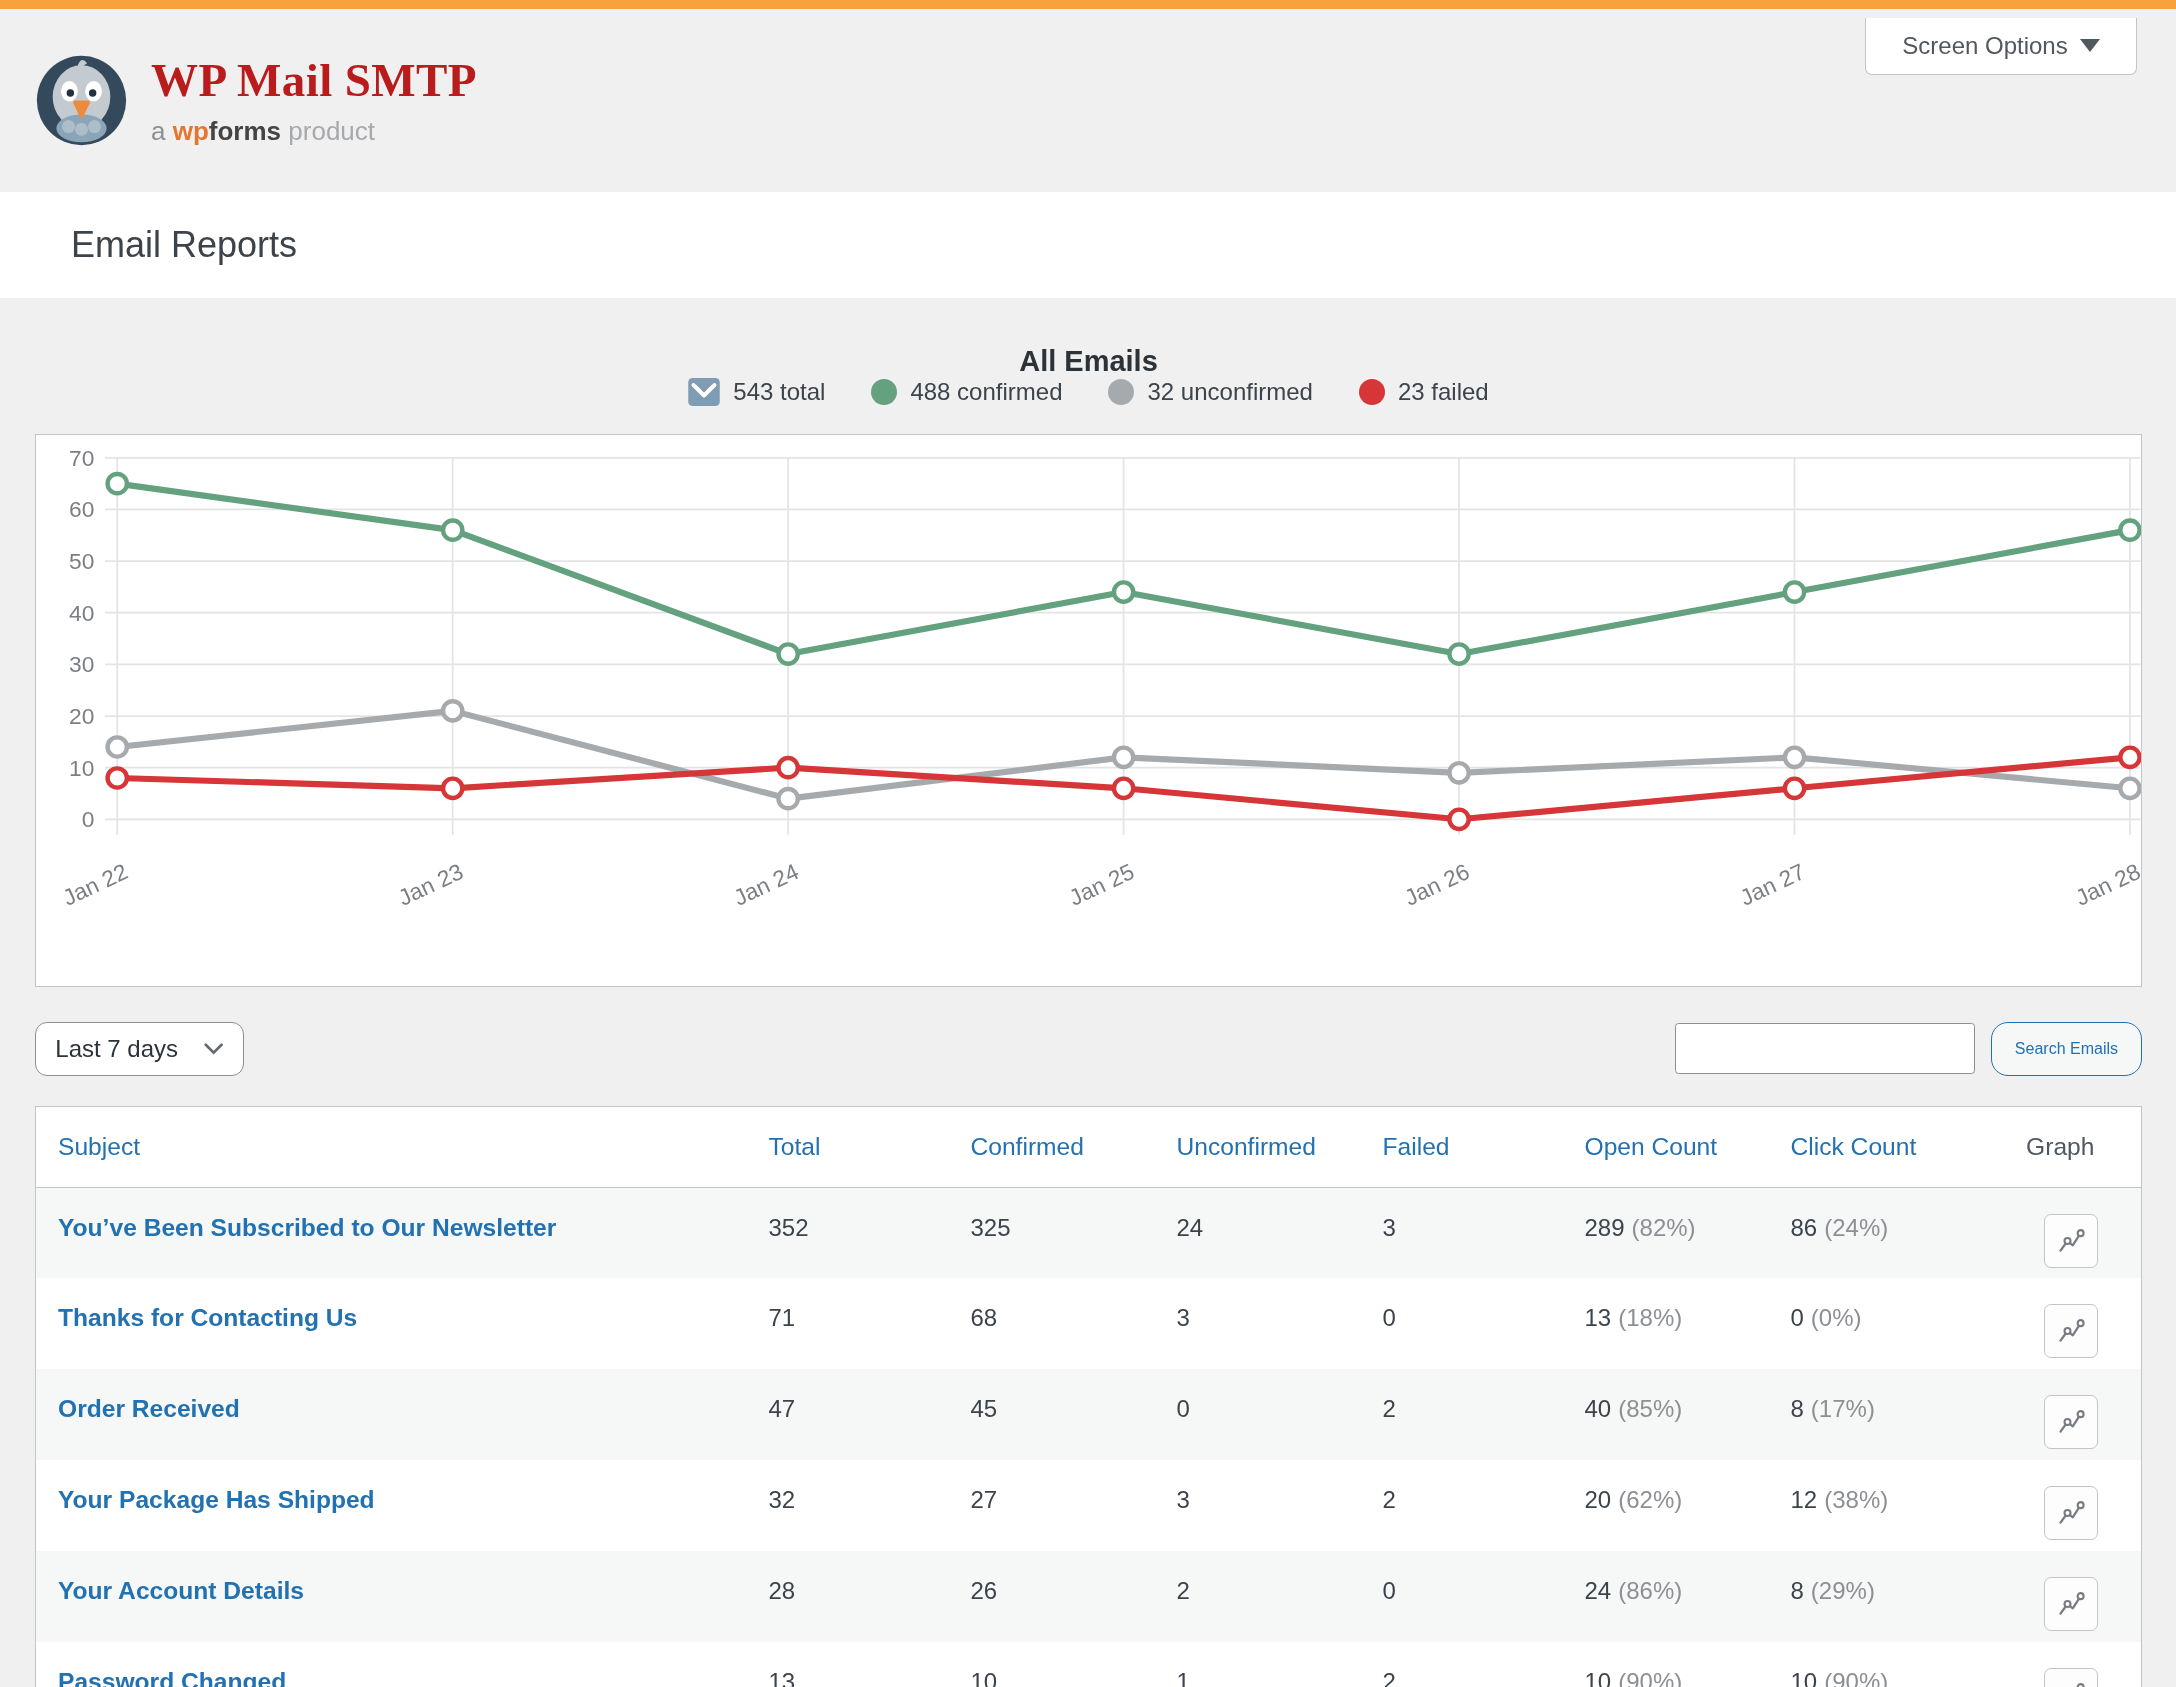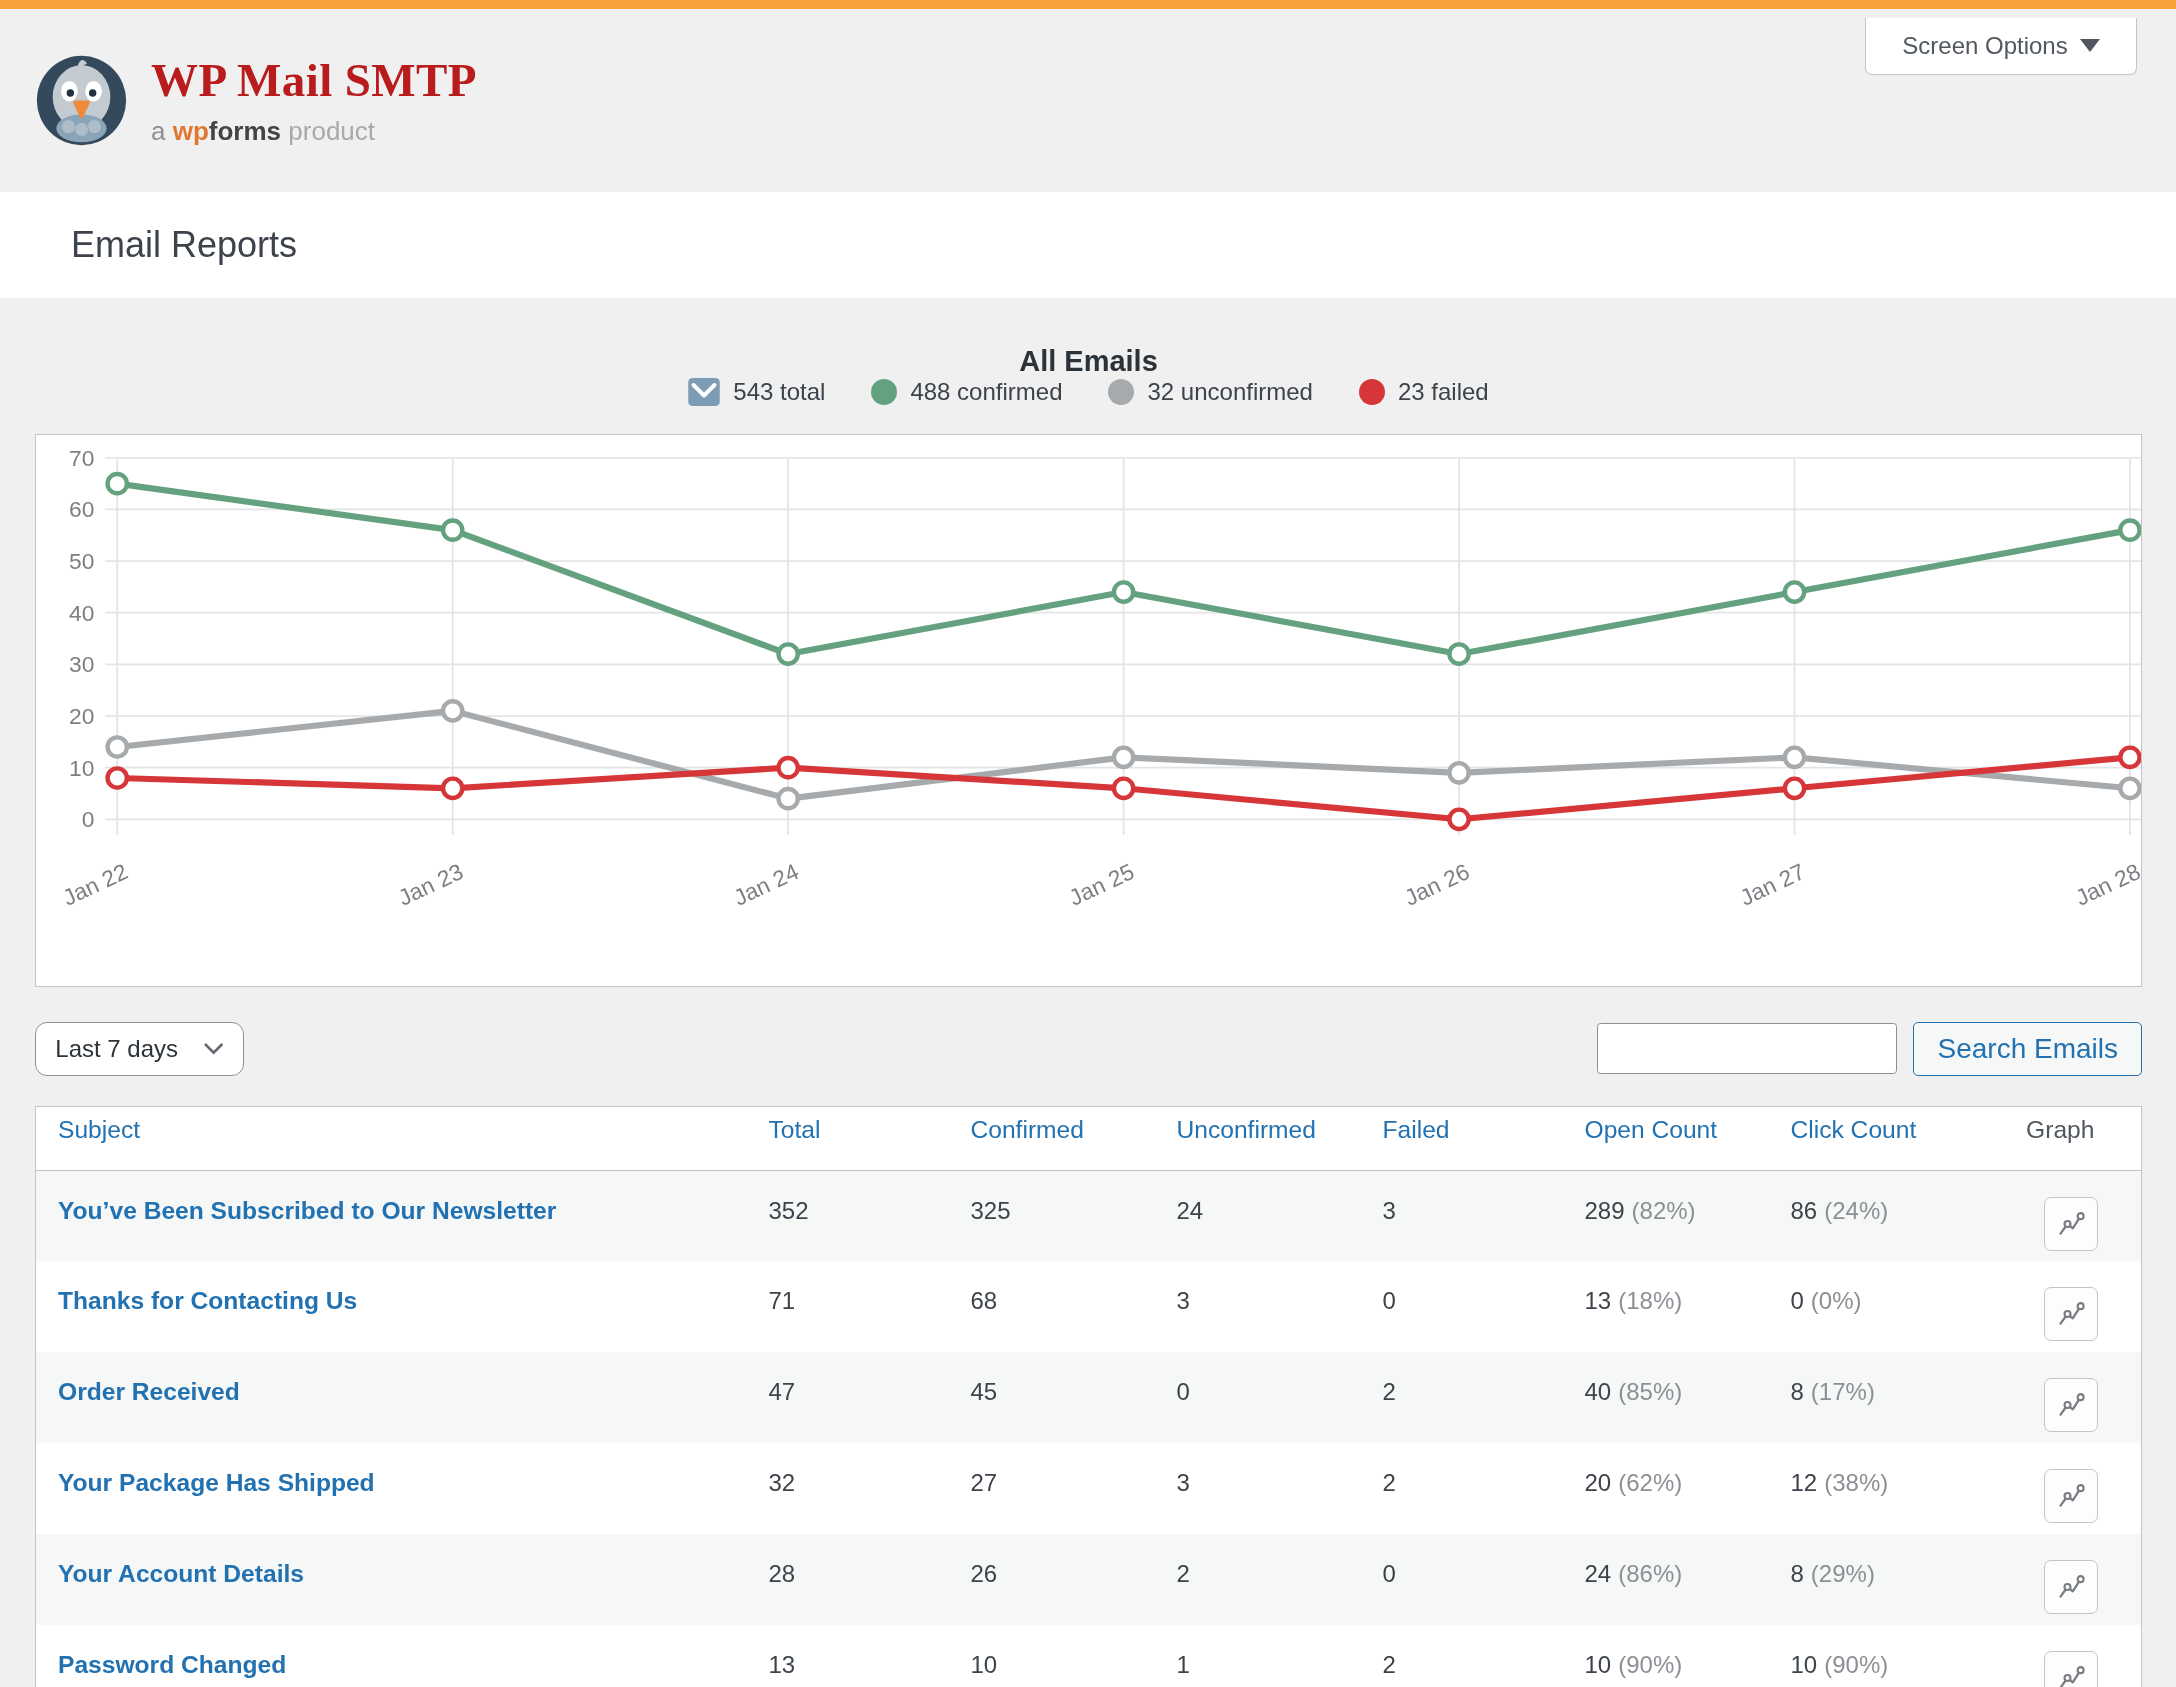--- a/index.html
+++ b/index.html
@@ -71,34 +71,34 @@
     font-size: 24px; color: #2c3338; cursor: pointer;
   }
   .right-controls { display: flex; align-items: center; gap: 16px; }
   .search-input {
     width: 300px; height: 51px; background: #fff;
     border: 0.9px solid #8c8f94; border-radius: 3.5px;
     font-size: 23px; padding: 0 12.3px; color: #2c3338;
   }
   .search-btn {
     height: 54px; padding: 0 23px; background: #f6f7f7;
-    border: 1.8px solid #2271b1; border-radius: 5px;
-    color: #2271b1; font-size: 28px; cursor: pointer;
+    border: 1.8px solid #2271b1; border-radius: 17px;
+    color: #2271b1; font-size: 16px; cursor: pointer;
     font-family: "Liberation Sans", sans-serif;
   }
 
   
   table.report {
     margin-top: 30px; width: 2107px;
     border-collapse: collapse; background: #fff;
     border: 0.9px solid #c3c4c7;
   }
   table.report th {
     text-align: left; font-weight: 400; font-size: 24.6px; color: #2271b1;
-    padding: 9px 0 26px 22px; border-bottom: 0.9px solid #c3c4c7;
+    padding: 26px 0 26px 22px; border-bottom: 0.9px solid #c3c4c7;
     cursor: pointer; white-space: nowrap;
   }
   table.report th.no-sort { color: #50575e; cursor: default; text-align: center; padding-left: 0; }
   table.report td {
     font-size: 24px; color: #3c434a;
     padding: 26px 0 0 22px; height: 91px; vertical-align: top;
     white-space: nowrap;
   }
   table.report tr.alt { background: #f6f7f7; }
   .subject-link { color: #2271b1; font-weight: bold; text-decoration: none; font-size: 24.6px; cursor: pointer; }

